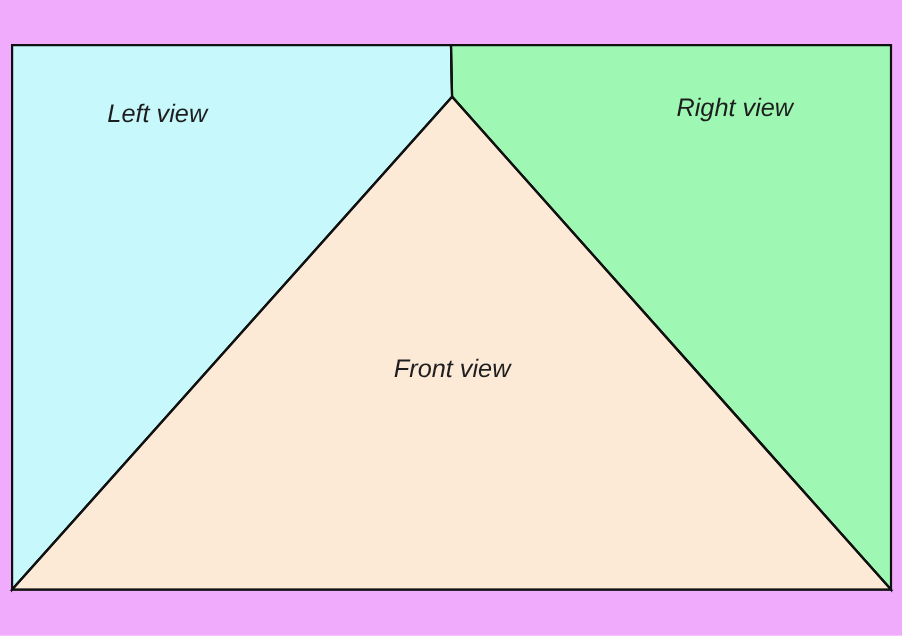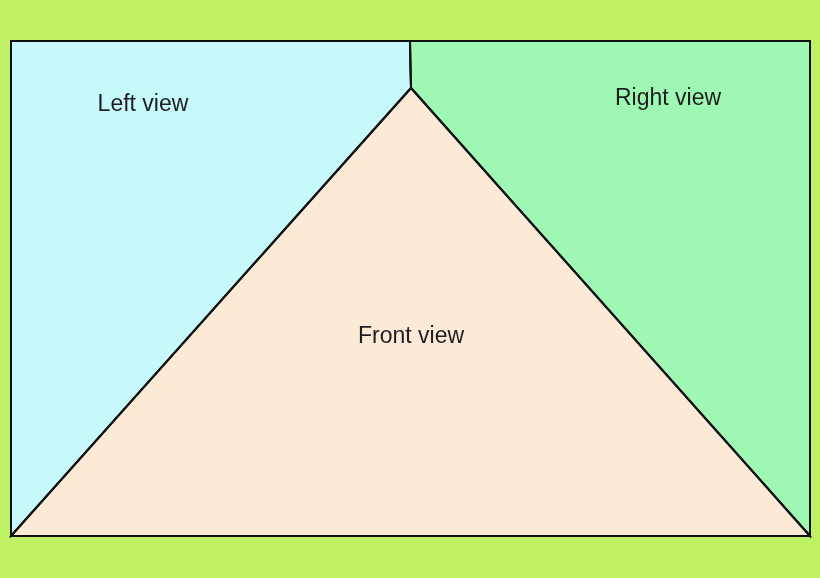--- a/index.html
+++ b/index.html
@@ -34,21 +34,21 @@
   }
   .region-label {
     font-family: "Liberation Sans", sans-serif;
     font-size: 23px;
     text-anchor: middle;
   }
 </style>
 </head>
 <body>
 
-<div class="canvas" style="background-color: #bef264;">
+<div class="canvas" style="background-color: #f0abfc; font-style: italic;">
 
   <svg width="820" height="578" viewBox="0 0 820 578">
 
     <polygon class="region" points="11,41 410,41 411,88 11,536" fill="#c7f8fc" stroke="#111111"></polygon>
 
     <polygon class="region" points="410,41 810,41 810,536 411,88" fill="#9ef8b4" stroke="#111111"></polygon>
 
     <polygon class="region" points="411,88 810,536 11,536" fill="#fcead7" stroke="#111111"></polygon>
 
     <line class="seam" x1="410" y1="41" x2="411" y2="88" stroke="#111111"></line>

